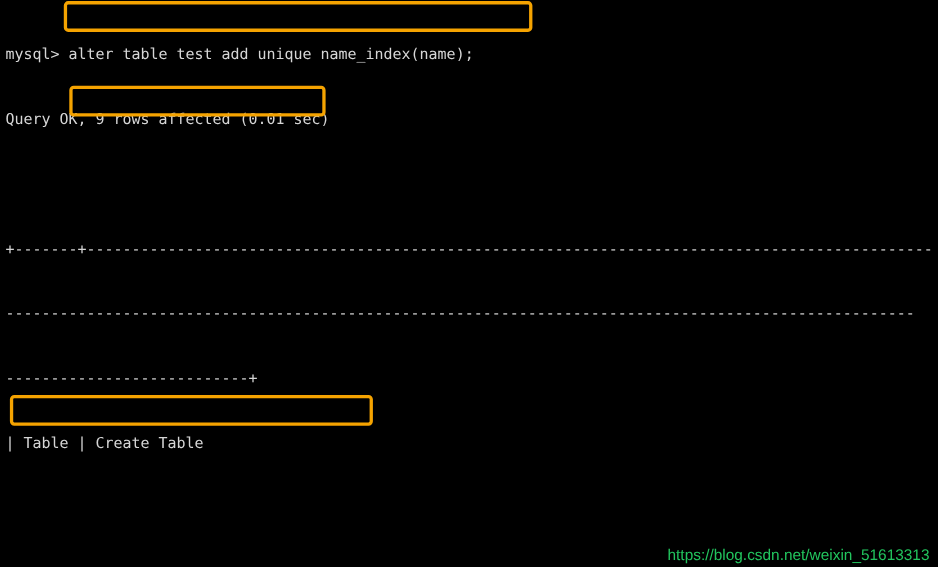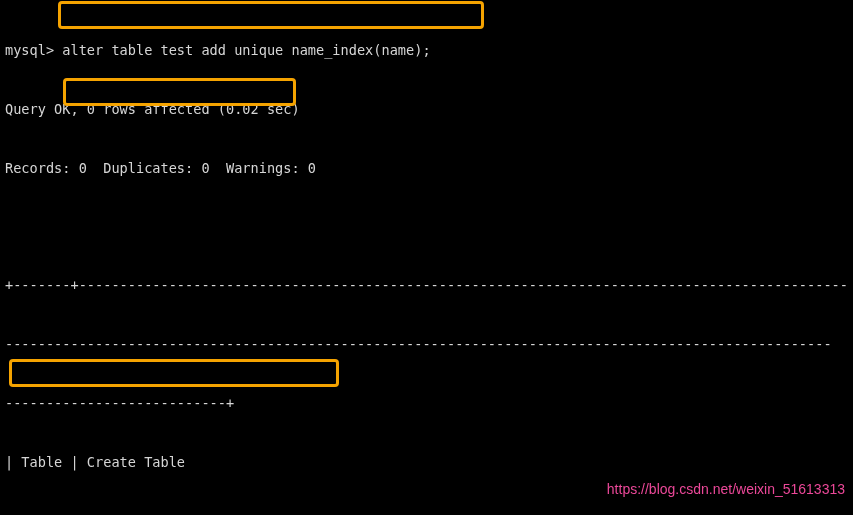--- a/index.html
+++ b/index.html
@@ -59,37 +59,36 @@
   #hl-unique {
     left: 9px;
     top: 359px;
     width: 330px;
     height: 28px;
   }
   
   #watermark {
     position: absolute;
     right: 8px;
-    bottom: 15px;
+    bottom: 0;
     font-family: "Liberation Sans", sans-serif;
     font-size: 14px;
-    color: #ec4899;
+    color: #22c55e;
     letter-spacing: 0px;
     white-space: nowrap;
   }
 </style>
 </head>
 <body>
 
 <div id="terminal">
 
   <div id="screen">
     <div class="line">mysql&gt; alter table test add unique name_index(name);</div>
-    <div class="line">Query OK, 0 rows affected (0.02 sec)</div>
-    <div class="line">Records: 0  Duplicates: 0  Warnings: 0</div>
+    <div class="line">Query OK, 9 rows affected (0.01 sec)</div>
     <div class="line blank"></div>
     <div class="line">+-------+----------------------------------------------------------------------------------------------</div>
     <div class="line">-----------------------------------------------------------------------------------------------------</div>
     <div class="line">---------------------------+</div>
     <div class="line">| Table | Create Table</div>
     
     
     
     
     

